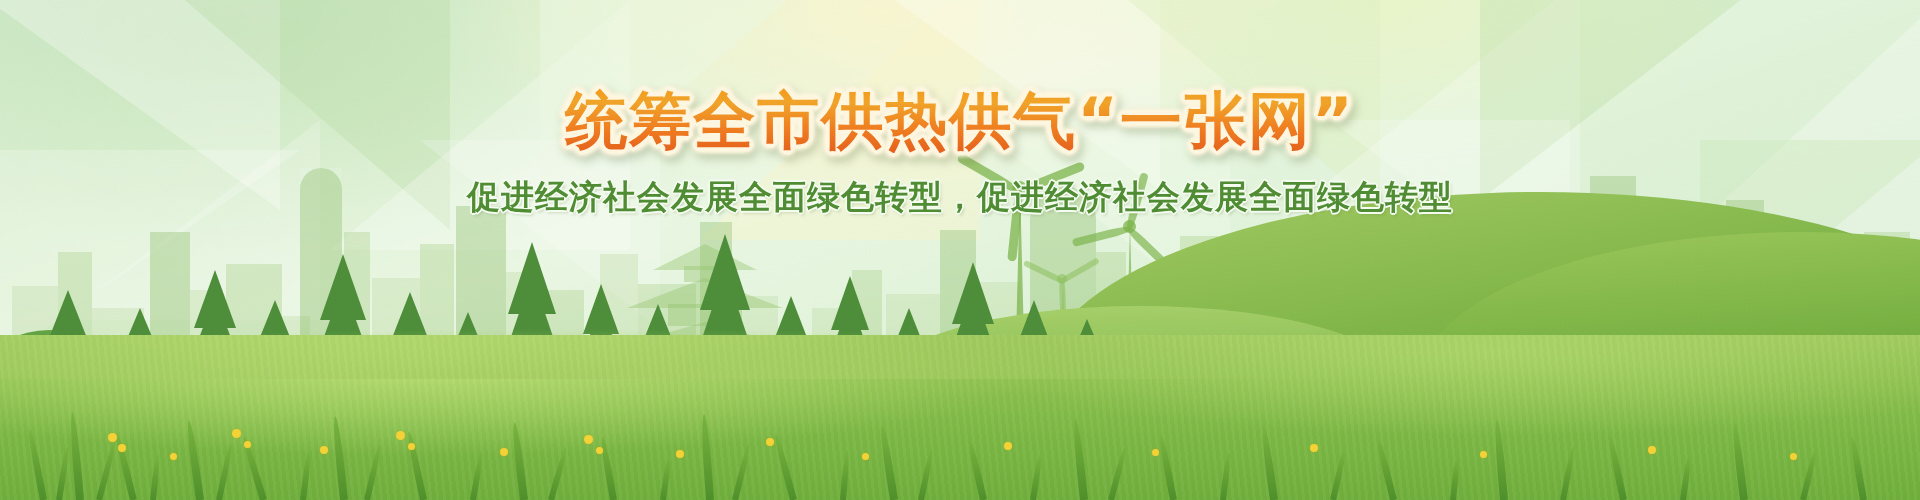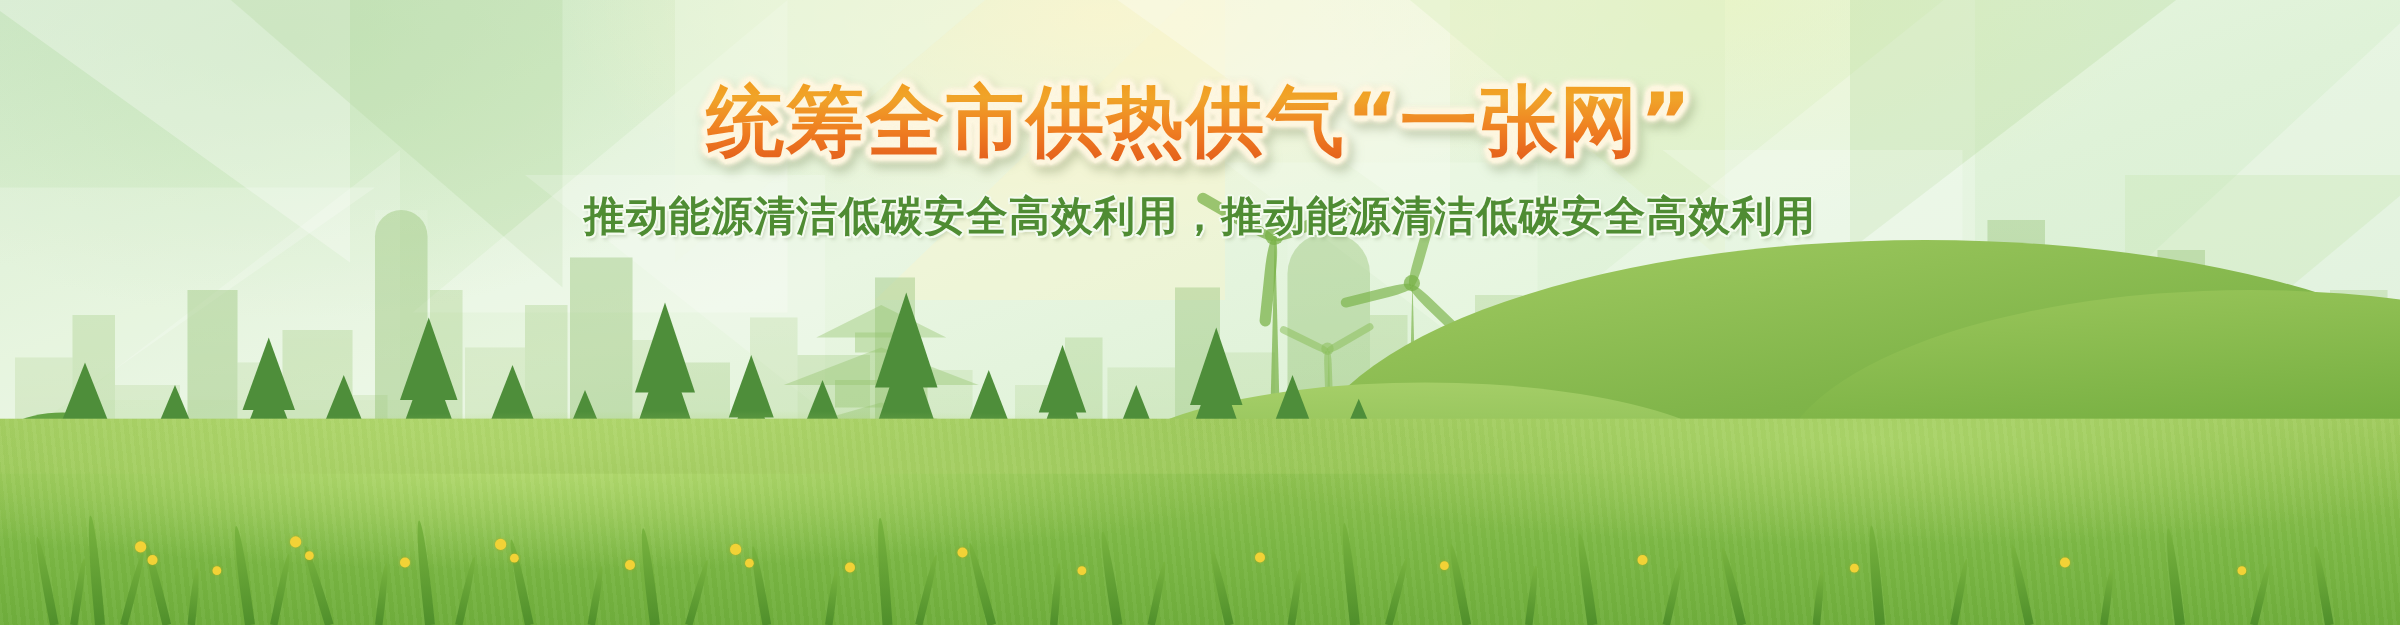--- a/index.html
+++ b/index.html
@@ -125,21 +125,21 @@
     position:absolute; border-radius:50%;
     background:#f2d236; box-shadow:0 0 2px rgba(200,170,20,.7);
   }
 
   
   .titlewrap{
     position:absolute; left:0; top:0; width:100%;
     text-align:center; z-index:40;
   }
   .main-title{
-    margin-top:64px;
+    margin-top:88px;
     font-size:62px;
     font-weight:bold;
     letter-spacing:2px;
     line-height:1.05;
     background:linear-gradient(180deg,#f29b1d 0%,#f0a429 22%,#ef7e21 62%,#e4601c 100%);
     -webkit-background-clip:text;
     background-clip:text;
     color:transparent;
     -webkit-text-fill-color:transparent;
     filter:
@@ -448,16 +448,16 @@
     <div class="flower" style="left:1004px;bottom:50px; width:8px;  height:8px;"></div>
     <div class="flower" style="left:1152px;bottom:44px; width:7px;  height:7px;"></div>
     <div class="flower" style="left:1310px;bottom:48px; width:8px;  height:8px;"></div>
     <div class="flower" style="left:1480px;bottom:42px; width:7px;  height:7px;"></div>
     <div class="flower" style="left:1648px;bottom:46px; width:8px;  height:8px;"></div>
     <div class="flower" style="left:1790px;bottom:40px; width:7px;  height:7px;"></div>
   </div>
 
   <div class="titlewrap">
     <div class="main-title">统筹全市供热供气“一张网”</div>
-    <div class="sub-title">推动能源清洁低碳安全高效利用，推动能源清洁低碳安全高效利用</div>
+    <div class="sub-title">促进经济社会发展全面绿色转型，促进经济社会发展全面绿色转型</div>
   </div>
 
 </div>
 
 </body></html>

